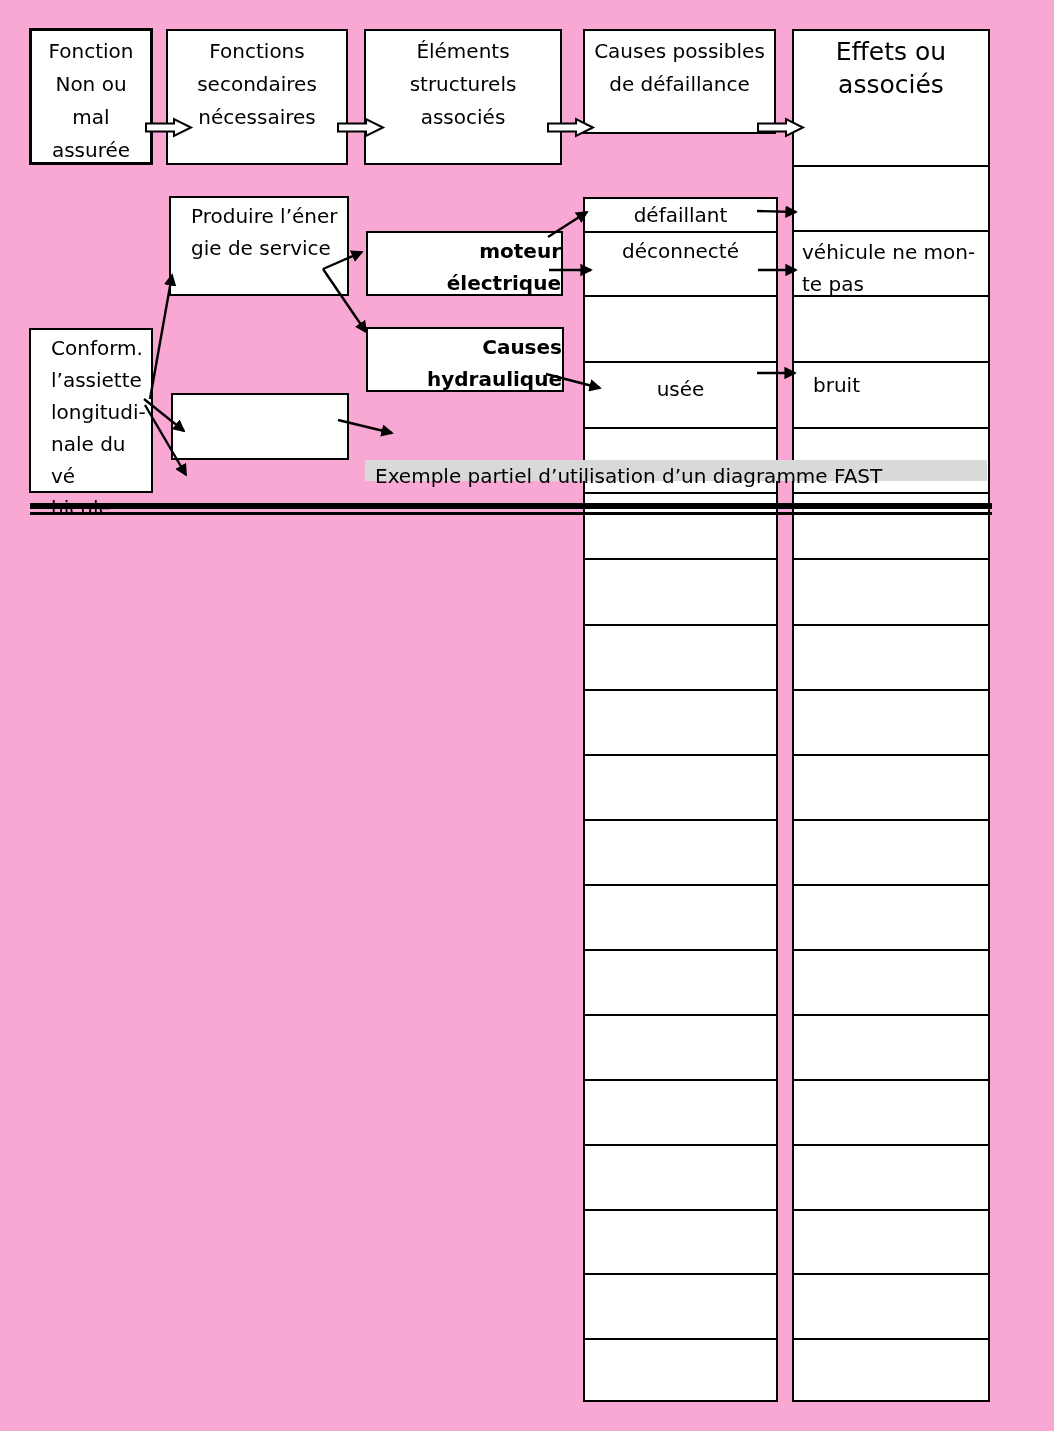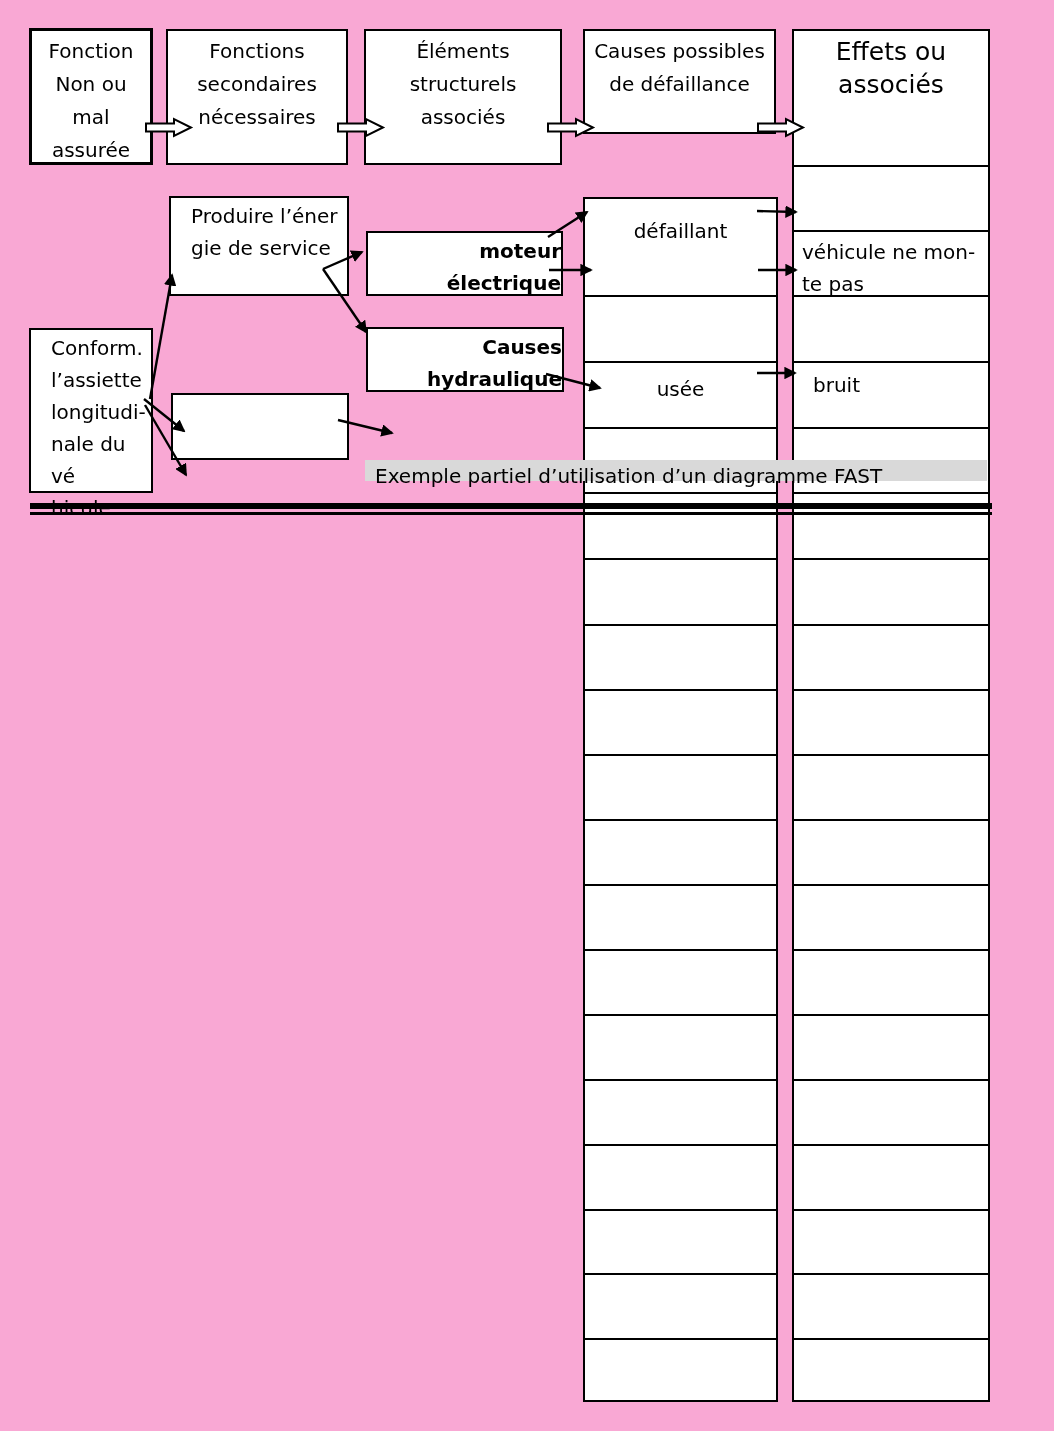--- a/index.html
+++ b/index.html
@@ -14,21 +14,21 @@
   .fbox{border:2px solid #000;font-size:20px;line-height:32px;padding-top:2px;background:#fff;}
   .fbox.leftal{padding-left:20px;}
   .fbox.center{text-align:right;font-weight:bold;}
   
   .col{border:2px solid #000;background:#fff;}
   .hcell{position:absolute;top:0;left:0;right:0;height:136px;border-bottom:2px solid #000;
          box-sizing:border-box;text-align:center;padding-top:4px;font-size:25px;line-height:33px;}
   .row{position:absolute;left:0;right:0;border-top:2px solid #000;box-sizing:border-box;font-size:20px;}
   .row.r0{border-top:none;}
   .row span{display:block;white-space:pre-line;}
-  #causes-table .row span{text-align:center;padding-top:17px;line-height:30px;}
+  #causes-table .row span{text-align:center;padding-top:1px;line-height:30px;}
   #causes-table .row.r1 span{padding-top:3px;}
   #causes-table .row.r3 span{padding-top:3px;margin-top:8px;}
   #effets-col .row span{text-align:left;padding:4px 4px 0 8px;line-height:32px;}
   #effets-col .row.r3 span{padding:6px 0 0 19px;}
   
   .caption{background:#d9d9d9;font-size:20px;line-height:32px;padding-left:10px;z-index:5;}
   .dl{background:#000;z-index:6;}
   svg.overlay{position:absolute;left:0;top:0;z-index:7;pointer-events:none;}
 </style>
 </head>
@@ -118,20 +118,23 @@
         <span></span>
       </div>
       <div class="row r18" style="top: 1307px; height: 64px;">
         <span></span>
       </div>
     </div>
 
   <div class="abs col" id="causes-table" style="left:583px;top:197px;width:195px;height:1205px;">
       <div class="row r0" style="top: 0px; height: 32px;">
         <span>défaillant</span>
+      </div>
+      <div class="row r1" style="top: 32px; height: 64px;">
+        <span>déconnecté</span>
       </div>
       <div class="row r2" style="top: 96px; height: 66px;">
         <span></span>
       </div>
       <div class="row r3" style="top: 162px; height: 66px;">
         <span>usée</span>
       </div>
       <div class="row r4" style="top: 228px; height: 65px;">
         <span></span>
       </div>

